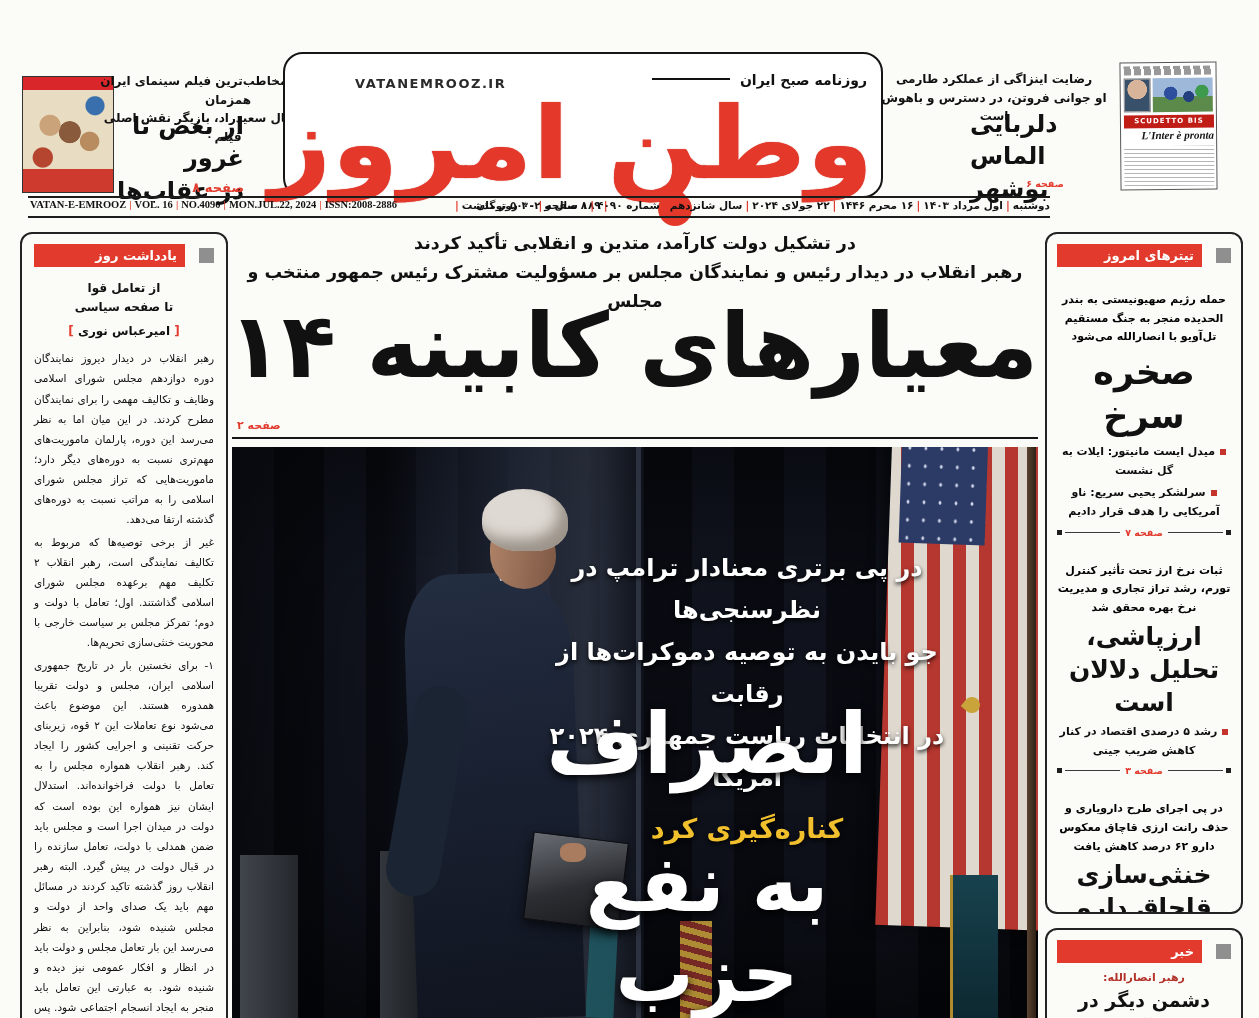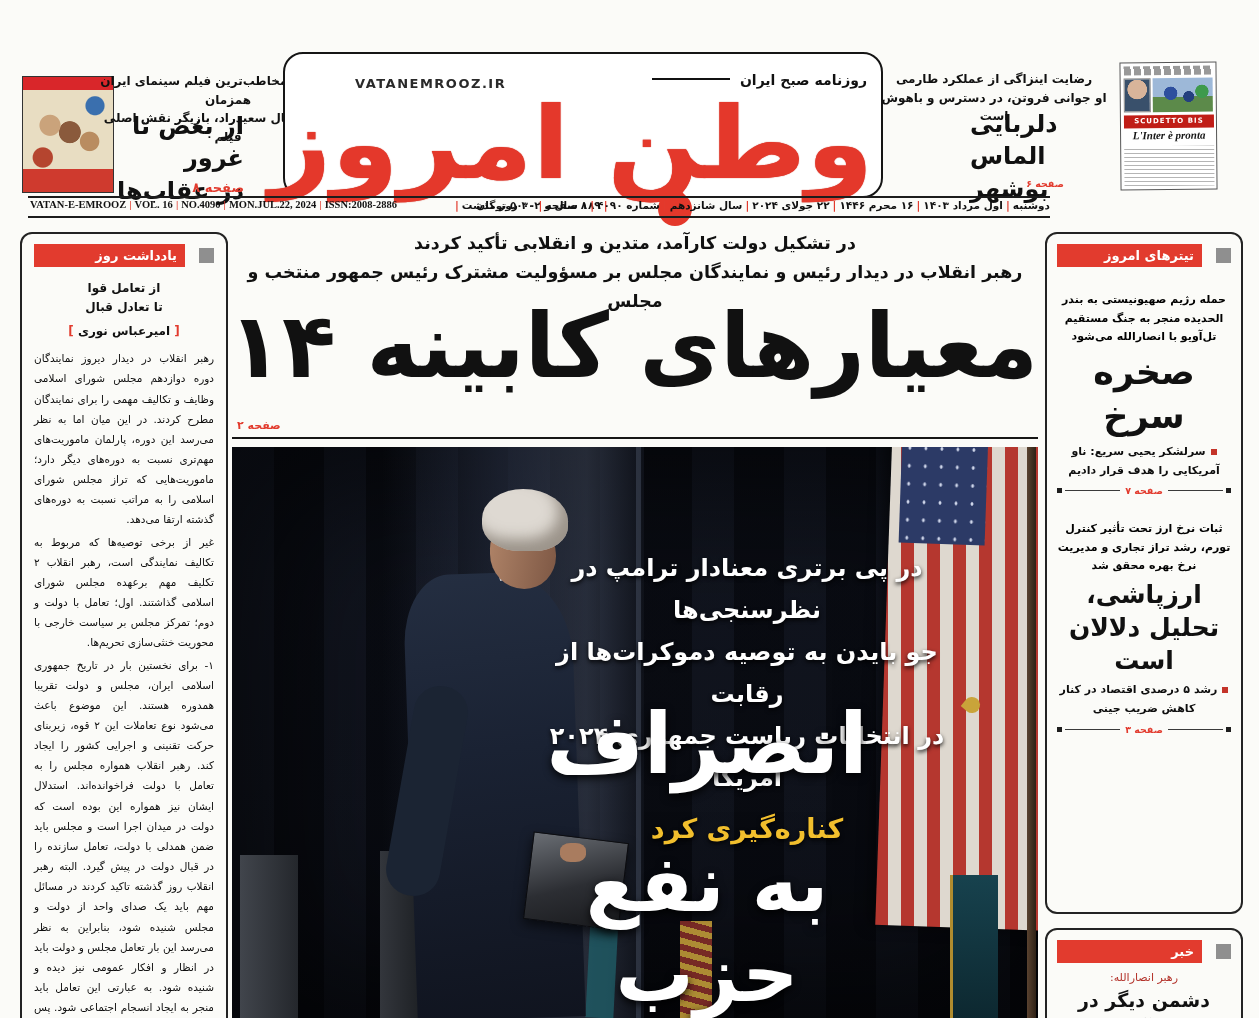--- a/index.html
+++ b/index.html
@@ -50,21 +50,21 @@
   .th-port{position:absolute;left:3px;top:15px;width:27px;height:34px;background:radial-gradient(circle at 50% 32%,#d8b49a 0 38%,#39506b 40%);border:1px solid #888;}
   .th-photo{position:absolute;right:3px;top:15px;width:60px;height:34px;
     background:
       radial-gradient(circle at 30% 45%,#2e4f9e 0 14%,transparent 15%),
       radial-gradient(circle at 60% 55%,#24407f 0 13%,transparent 14%),
       radial-gradient(circle at 82% 40%,#3e9a4c 0 12%,transparent 13%),
       linear-gradient(180deg,#9db8d8 0 55%,#5c8a4a 55% 100%);}
   .th-red{position:absolute;left:3px;top:52px;width:90px;height:13px;background:#c01d17;color:#fff;
     font-size:7px;font-weight:bold;text-align:center;line-height:13px;letter-spacing:1px;direction:ltr;}
   .th-head{position:absolute;left:3px;top:66px;width:90px;font-family:"Liberation Serif",serif;font-style:italic;
-    font-size:11px;font-weight:bold;color:#151515;text-align:center;direction:ltr;}
+    font-size:11px;font-weight:bold;color:#151515;text-align:right;direction:ltr;}
   .th-cols{position:absolute;left:3px;bottom:3px;width:90px;height:40px;
     background:repeating-linear-gradient(0deg,#b5b5b5 0 1px,transparent 1px 4px);}
   .rule-top{left:28px;top:196px;width:1022px;height:1.5px;background:#1c1c1c;}
   .rule-bottom{left:28px;top:216px;width:1022px;height:1.5px;background:#1c1c1c;}
   .strip-en{left:30px;top:199px;font-size:10.5px;font-weight:bold;direction:ltr;font-family:"Liberation Serif",serif;color:#111;}
   .strip-sep{color:var(--red);font-weight:bold;padding:0 3px;}
   .strip-counter{left:452px;top:199px;font-size:10.5px;font-weight:bold;color:#111;}
   .strip-fa{left:620px;top:199px;width:430px;text-align:left;font-size:10.5px;font-weight:bold;color:#111;white-space:nowrap;}
 
   
@@ -140,21 +140,21 @@
   .shead{font-size:25px;font-weight:900;text-align:center;line-height:1.32;margin-top:2px;}
   .shead.big{font-size:35px;line-height:1.25;margin-top:4px;}
   .brow{text-align:center;font-size:11px;font-weight:bold;line-height:1.75;color:#0d0d0d;margin-top:3px;}
   .bsq{display:inline-block;width:6px;height:6px;background:#c4342a;margin-left:5px;vertical-align:middle;}
   .pgdiv{display:flex;align-items:center;gap:3px;margin:5px 0 2px;}
   .pgdiv .sq{width:5px;height:5px;background:#1e1e1e;}
   .pgdiv .ln{flex:1;height:0;border-top:1.5px solid #3a3a3a;}
   .pgdiv .lbl{color:var(--red);font-size:9.5px;font-weight:bold;padding:0 2px;}
   .news-box{left:1045px;top:928px;width:198px;height:110px;border:2px solid #232323;border-radius:12px;
     padding:0 10px;background:#fbfbf8;overflow:hidden;}
-  .news-kicker{font-size:11px;font-weight:normal;text-align:center;margin-top:8px;color:#b3322a;}
+  .news-kicker{font-size:11px;font-weight:bold;text-align:center;margin-top:8px;color:#b3322a;}
   .news-head{font-size:19px;font-weight:900;text-align:center;line-height:1.55;margin-top:2px;}
 </style>
 </head>
 <body>
 
 <div class="page">
 
   <div class="abs poster"></div>
 
   <div class="abs film-teaser">
@@ -212,21 +212,21 @@
     <span>دوشنبه</span><span class="strip-sep">|</span><span>اول مرداد ۱۴۰۳</span><span class="strip-sep">|</span><span>۱۶ محرم ۱۴۴۶</span><span class="strip-sep">|</span><span>۲۲ جولای ۲۰۲۴</span><span class="strip-sep">|</span><span>سال شانزدهم</span><span class="strip-sep">|</span><span>شماره ۴۰۹۰</span><span class="strip-sep">|</span><span>۸ صفحه</span><span class="strip-sep">|</span><span>۵۰۰۰ تومان</span>
   </div>
 
   <div class="abs note-col">
     <div class="secbar-row">
       <div class="graysq"></div>
       <div class="secbar">یادداشت روز</div>
     </div>
     <div class="note-title">
       <div>از تعامل قوا</div>
-      <div>تا تعادل قبال</div>
+      <div>تا صفحه سیاسی</div>
     </div>
     <div class="note-author">امیرعباس نوری</div>
     <div class="note-body">
       <p>رهبر انقلاب در دیدار دیروز نمایندگان دوره دوازدهم مجلس شورای اسلامی وظایف و تکالیف مهمی را برای نمایندگان مطرح کردند. در این میان اما به نظر می‌رسد این دوره، پارلمان ماموریت‌های مهم‌تری نسبت به دوره‌های دیگر دارد؛ ماموریت‌هایی که تراز مجلس شورای اسلامی را به مراتب نسبت به دوره‌های گذشته ارتقا می‌دهد.</p>
       <p>غیر از برخی توصیه‌ها که مربوط به تکالیف نمایندگی است، رهبر انقلاب ۲ تکلیف مهم برعهده مجلس شورای اسلامی گذاشتند. اول؛ تعامل با دولت و دوم؛ تمرکز مجلس بر سیاست خارجی با محوریت خنثی‌سازی تحریم‌ها.</p>
       <p>۱- برای نخستین بار در تاریخ جمهوری اسلامی ایران، مجلس و دولت تقریبا همدوره هستند. این موضوع باعث می‌شود نوع تعاملات این ۲ قوه، زیربنای حرکت تقنینی و اجرایی کشور را ایجاد کند. رهبر انقلاب همواره مجلس را به تعامل با دولت فراخوانده‌اند. استدلال ایشان نیز همواره این بوده است که دولت در میدان اجرا است و مجلس باید ضمن همدلی با دولت، تعامل سازنده را در قبال دولت در پیش گیرد. البته رهبر انقلاب روز گذشته تاکید کردند در مسائل مهم باید یک صدای واحد از دولت و مجلس شنیده شود، بنابراین به نظر می‌رسد این بار تعامل مجلس و دولت باید در انظار و افکار عمومی نیز دیده و شنیده شود. به عبارتی این تعامل باید منجر به ایجاد انسجام اجتماعی شود. پس از انتخابات چهاردهمین دوره ریاست‌جمهوری، این تکلیف بر تعامل و انسجام بسیار معنادار است. کما اینکه رهبر انقلاب در دیدار دیروز تصریح کردند موفقیت آقای پزشکیان در ادای وظایف ریاست‌جمهوری، پیروزی همه ما است و همه باید از «بن دندان» این واقعیت را باور کنند، لذا تعامل و انسجام میان مجلس و دولت باید در راستای موفقیت پزشکیان در انجام وظایف قانونی باشد. مجلس اکنون در موضع تعامل است. البته این امر مهم، نافی ادای تکالیف قانونی نمایندگان بویژه در نظارت بر دولت نیست و از همه مهم‌تر، این تعامل، به منزله چراغ سبز به رئیس‌جمهور منتخب برای رای اعتماد به فهرست وزرای احتمالی نیست. رهبر انقلاب روز گذشته ویژگی‌های یک هیات وزیران خوب را برشمردند و قطعا مجلس برای حراست از این ویژگی‌ها، وظیفه قانونی خود را انجام خواهد داد،</p>
     </div>
   </div>
 
   <div class="abs lead-kicker">
@@ -270,20 +270,21 @@
 
   <div class="abs side-col">
     <div class="secbar-row">
       <div class="graysq"></div>
       <div class="secbar">تیترهای امروز</div>
     </div>
 
     <div>
       <div class="skick">حمله رژیم صهیونیستی به بندر الحدیده منجر به جنگ مستقیم تل‌آویو با انصارالله می‌شود</div>
       <div class="shead big">صخره سرخ</div>
+      <div class="brow"><span class="bsq"></span><span>میدل ایست مانیتور: ایلات به گل نشست</span></div>
       <div class="brow"><span class="bsq"></span><span>سرلشکر یحیی سریع: ناو آمریکایی را هدف قرار دادیم</span></div>
       <div class="pgdiv">
         <span class="sq"></span>
           <span class="ln"></span>
           <span class="lbl">صفحه ۷</span>
           <span class="ln"></span>
           <span class="sq"></span>
       </div>
     </div>
 
@@ -293,20 +294,28 @@
       <div class="brow"><span class="bsq"></span><span>رشد ۵ درصدی اقتصاد در کنار کاهش ضریب جینی</span></div>
       <div class="pgdiv">
         <span class="sq"></span>
           <span class="ln"></span>
           <span class="lbl">صفحه ۳</span>
           <span class="ln"></span>
           <span class="sq"></span>
       </div>
     </div>
 
+    <div>
+      <div class="skick">در پی اجرای طرح دارویاری و حذف رانت ارزی قاچاق معکوس دارو ۶۲ درصد کاهش یافت</div>
+      <div class="shead">خنثی‌سازی قاچاق دارو</div>
+      <div class="brow"><span class="bsq"></span><span>گفت‌وگوی «وطن امروز» با رئیس سازمان غذا و دارو</span></div>
+      <div class="pgdiv">
+        <span class="lbl">صفحه ۴</span>
+      </div>
+    </div>
 
   </div>
 
   <div class="abs news-box">
     <div class="secbar-row">
       <div class="graysq"></div>
       <div class="secbar">خبر</div>
     </div>
     <div class="news-kicker">رهبر انصارالله:</div>
     <div class="news-head">

